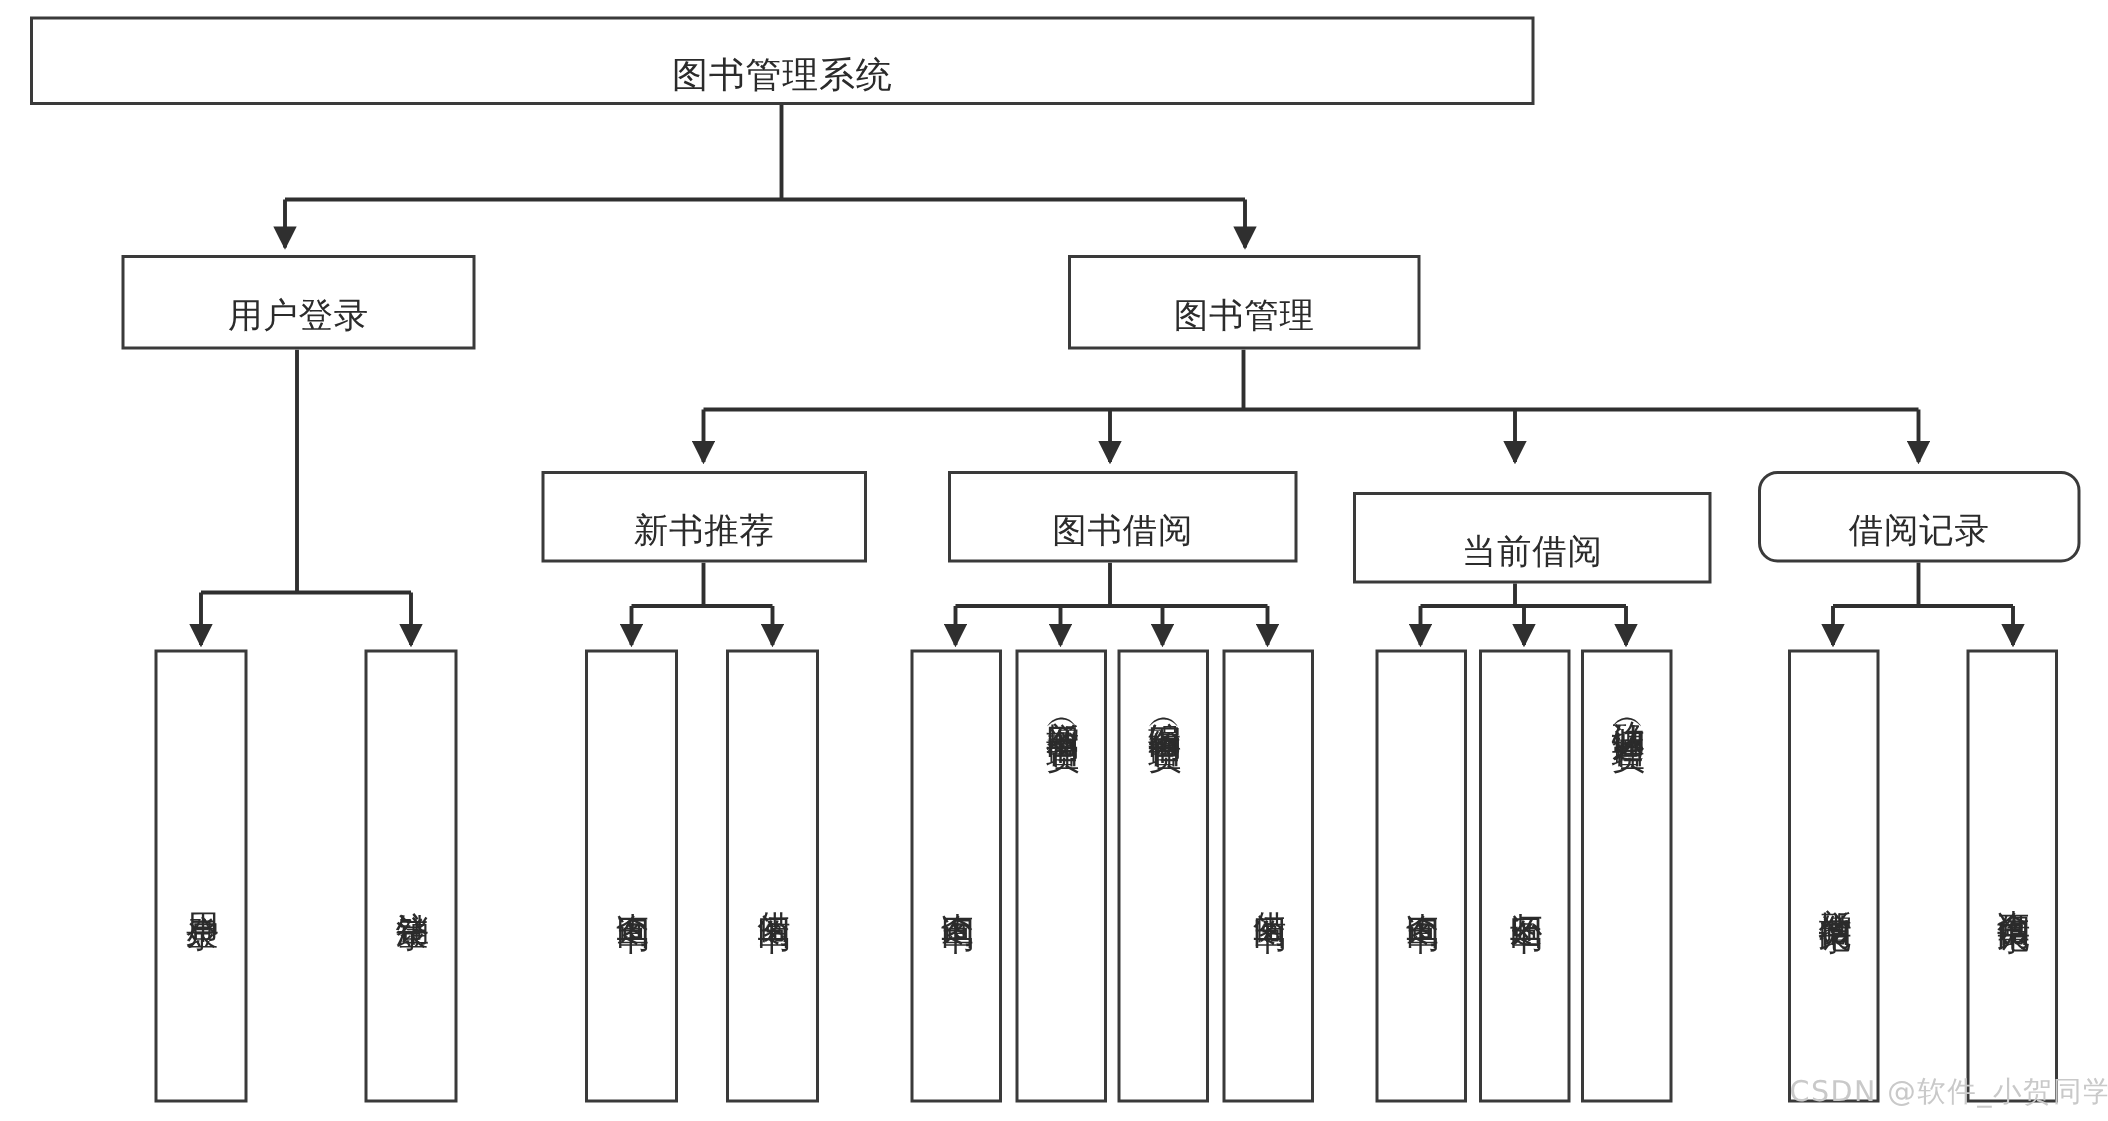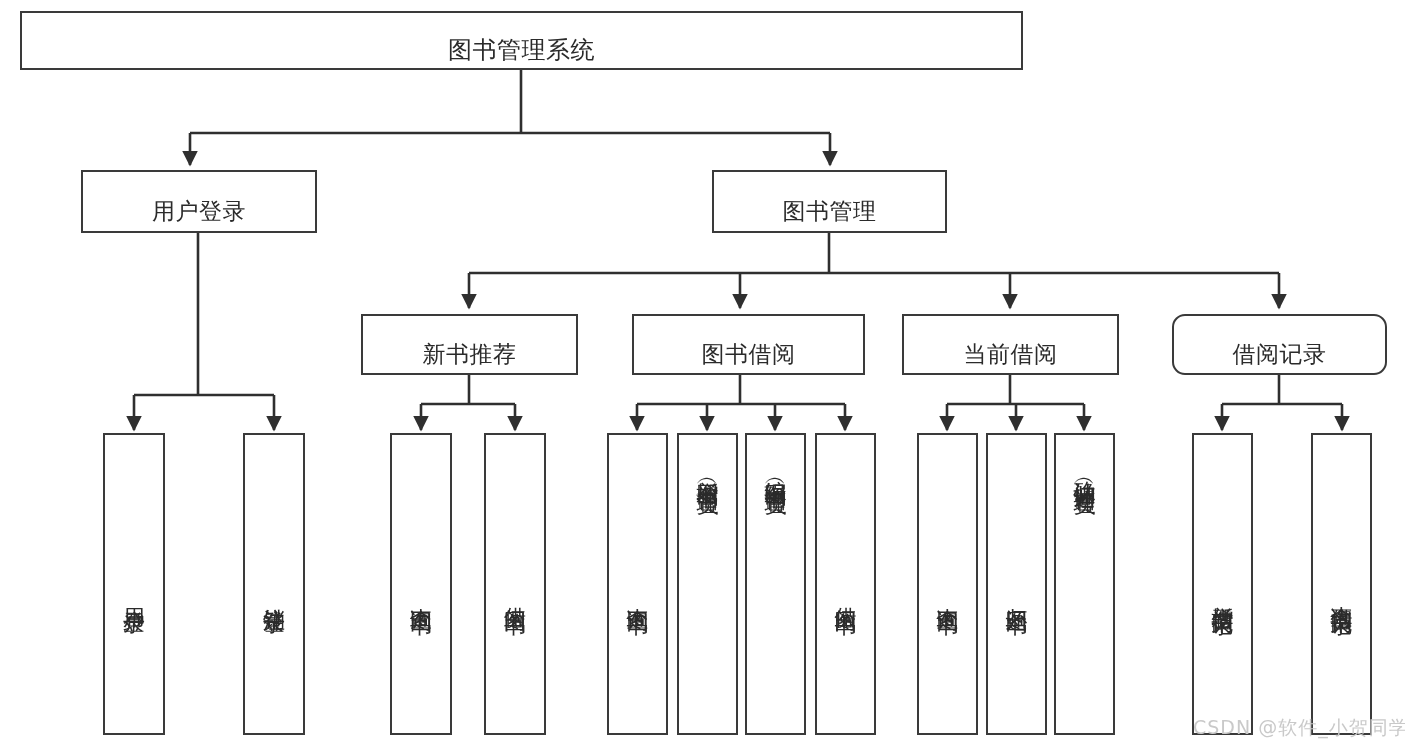--- a/index.html
+++ b/index.html
@@ -145,21 +145,21 @@
   </div>
 
   <div class="node horiz" style="left:712px; top:170px; width:235px; height:63px;">
     <span class="label">图书管理</span>
   </div>
 
   <div class="node horiz" style="left:632px; top:314px; width:233px; height:61px;">
     <span class="label">图书借阅</span>
   </div>
 
-  <div class="node horiz" style="left:902px; top:314px; width:217px; height:61px;">
+  <div class="node horiz" style="left:902px; top:328px; width:239px; height:61px;">
     <span class="label">当前借阅</span>
   </div>
 
   <div class="node horiz" style="left:1172px; top:314px; width:215px; height:61px;border-radius:13px;">
     <span class="label">借阅记录</span>
   </div>
 
   <div class="node vert mid" style="left:103px; top:433px; width:62px; height:302px;">
     <span class="label">用户登录</span>
   </div>

